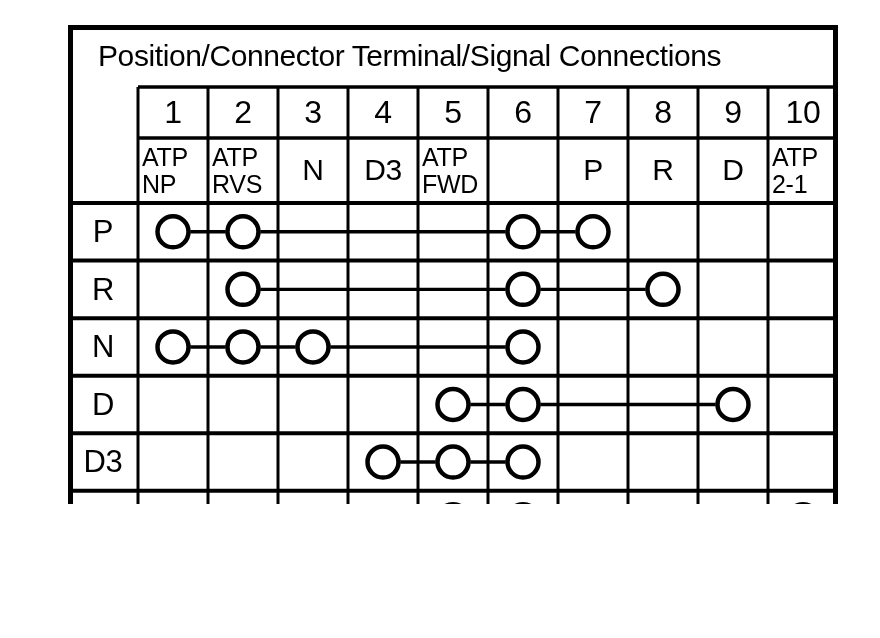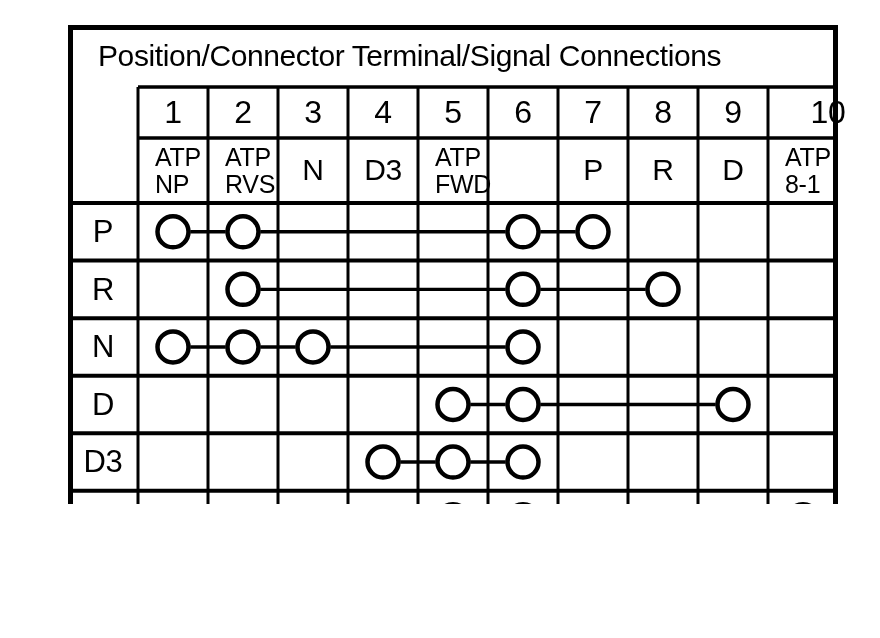--- a/index.html
+++ b/index.html
@@ -32,21 +32,21 @@
     align-items: center; justify-content: center;
     text-align: center;
     letter-spacing: -0.3px;
     box-sizing: border-box;
     line-height: 1.08;
   }
   .hdr    { font-size: 32px; }
   .rowlab { font-size: 31px; }
   .sig-lg { font-size: 30px; }
   .sig-sm { font-size: 25px; }
-  .sig-left { align-items: flex-start; text-align: left; padding-left: 17px; }
+  .sig-left { align-items: flex-start; text-align: left; padding-left: 4px; }
 </style>
 </head>
 <body>
 
 <div class="canvas">
   <svg id="grid-svg" width="880" height="638">
       <rect x="70.5" y="27.5" width="765" height="576" fill="none" stroke="#000000" stroke-width="5"></rect>
       <line x1="138" y1="87" x2="138" y2="606" stroke="#000000" stroke-width="3"></line>
       <line x1="208" y1="87" x2="208" y2="606" stroke="#000000" stroke-width="3"></line>
       <line x1="278" y1="87" x2="278" y2="606" stroke="#000000" stroke-width="3"></line>
@@ -108,21 +108,21 @@
   <div id="text-layer">
       <div class="cell hdr" style="left: 138px; top: 87px; width: 70px; height: 51px;">1</div>
       <div class="cell hdr" style="left: 208px; top: 87px; width: 70px; height: 51px;">2</div>
       <div class="cell hdr" style="left: 278px; top: 87px; width: 70px; height: 51px;">3</div>
       <div class="cell hdr" style="left: 348px; top: 87px; width: 70px; height: 51px;">4</div>
       <div class="cell hdr" style="left: 418px; top: 87px; width: 70px; height: 51px;">5</div>
       <div class="cell hdr" style="left: 488px; top: 87px; width: 70px; height: 51px;">6</div>
       <div class="cell hdr" style="left: 558px; top: 87px; width: 70px; height: 51px;">7</div>
       <div class="cell hdr" style="left: 628px; top: 87px; width: 70px; height: 51px;">8</div>
       <div class="cell hdr" style="left: 698px; top: 87px; width: 70px; height: 51px;">9</div>
-      <div class="cell hdr" style="left: 793px; top: 87px; width: 70px; height: 51px;">10</div>
+      <div class="cell hdr" style="left: 768px; top: 87px; width: 70px; height: 51px;">10</div>
       <div class="cell sig-sm sig-left" style="left: 138px; top: 138px; width: 70px; height: 65px;">
         <div>ATP</div>
         <div>NP</div>
       </div>
       <div class="cell sig-sm sig-left" style="left: 208px; top: 138px; width: 70px; height: 65px;">
         <div>ATP</div>
         <div>RVS</div>
       </div>
       <div class="cell sig-lg" style="left: 278px; top: 138px; width: 70px; height: 65px;">
         <div>N</div>
@@ -138,21 +138,21 @@
         <div>P</div>
       </div>
       <div class="cell sig-lg" style="left: 628px; top: 138px; width: 70px; height: 65px;">
         <div>R</div>
       </div>
       <div class="cell sig-lg" style="left: 698px; top: 138px; width: 70px; height: 65px;">
         <div>D</div>
       </div>
       <div class="cell sig-sm sig-left" style="left: 768px; top: 138px; width: 70px; height: 65px;">
         <div>ATP</div>
-        <div>8-1</div>
+        <div>2-1</div>
       </div>
       <div class="cell rowlab" style="left: 68px; top: 203px; width: 70px; height: 57.5714px;">P</div>
       <div class="cell rowlab" style="left: 68px; top: 260.571px; width: 70px; height: 57.5714px;">R</div>
       <div class="cell rowlab" style="left: 68px; top: 318.143px; width: 70px; height: 57.5714px;">N</div>
       <div class="cell rowlab" style="left: 68px; top: 375.714px; width: 70px; height: 57.5714px;">D</div>
       <div class="cell rowlab" style="left: 68px; top: 433.286px; width: 70px; height: 57.5714px;">D3</div>
       <div class="cell rowlab" style="left: 68px; top: 490.857px; width: 70px; height: 57.5714px;">2</div>
       <div class="cell rowlab" style="left: 68px; top: 548.429px; width: 70px; height: 57.5714px;">1</div>
     </div>
 </div>

